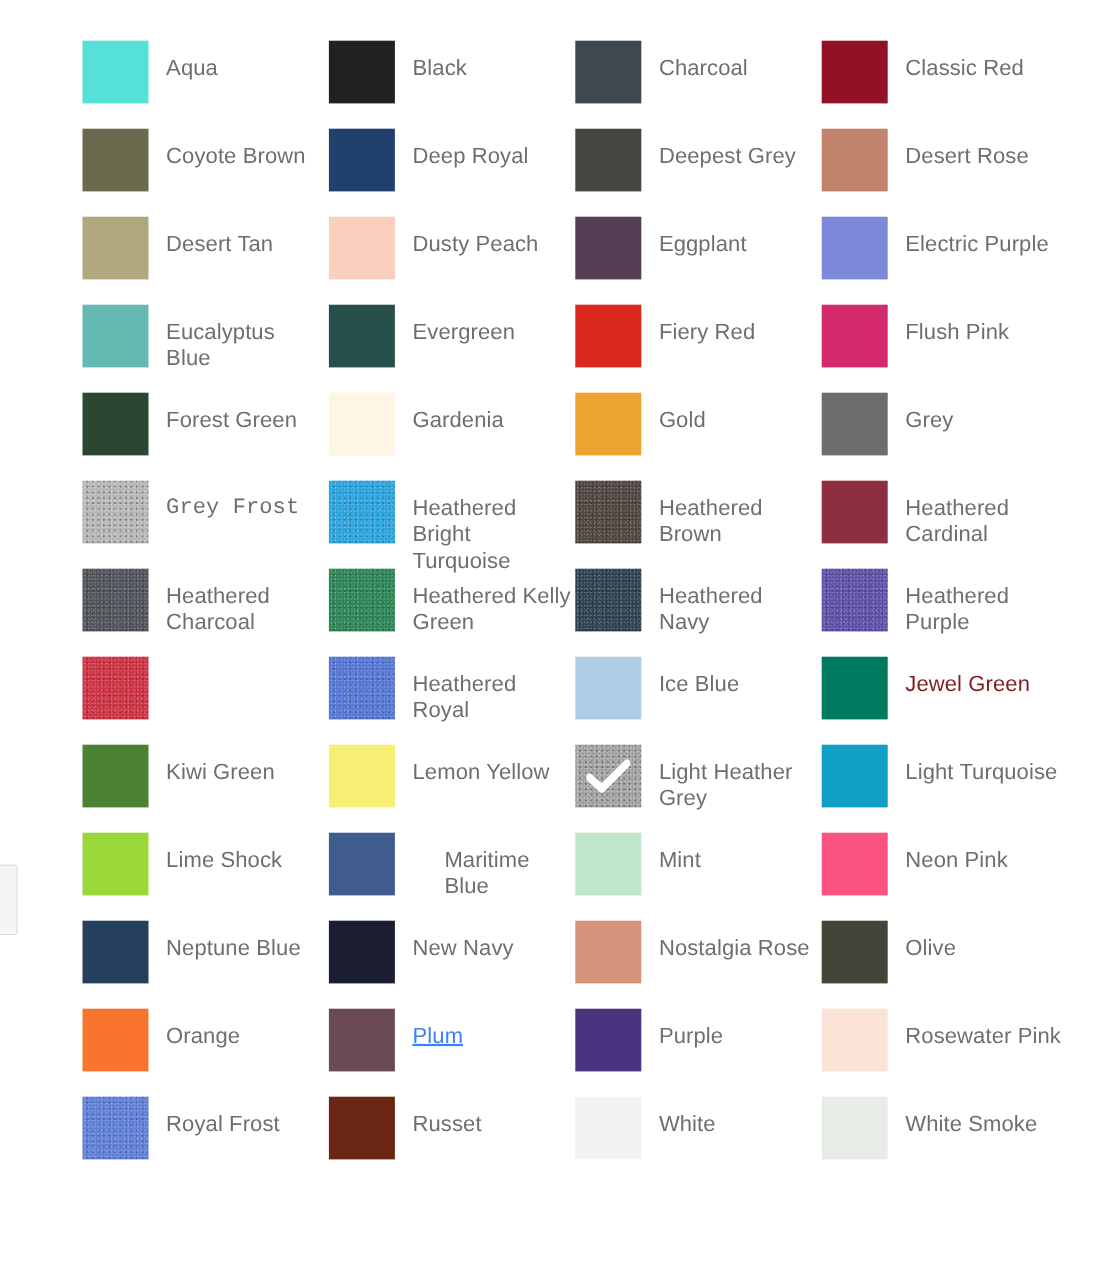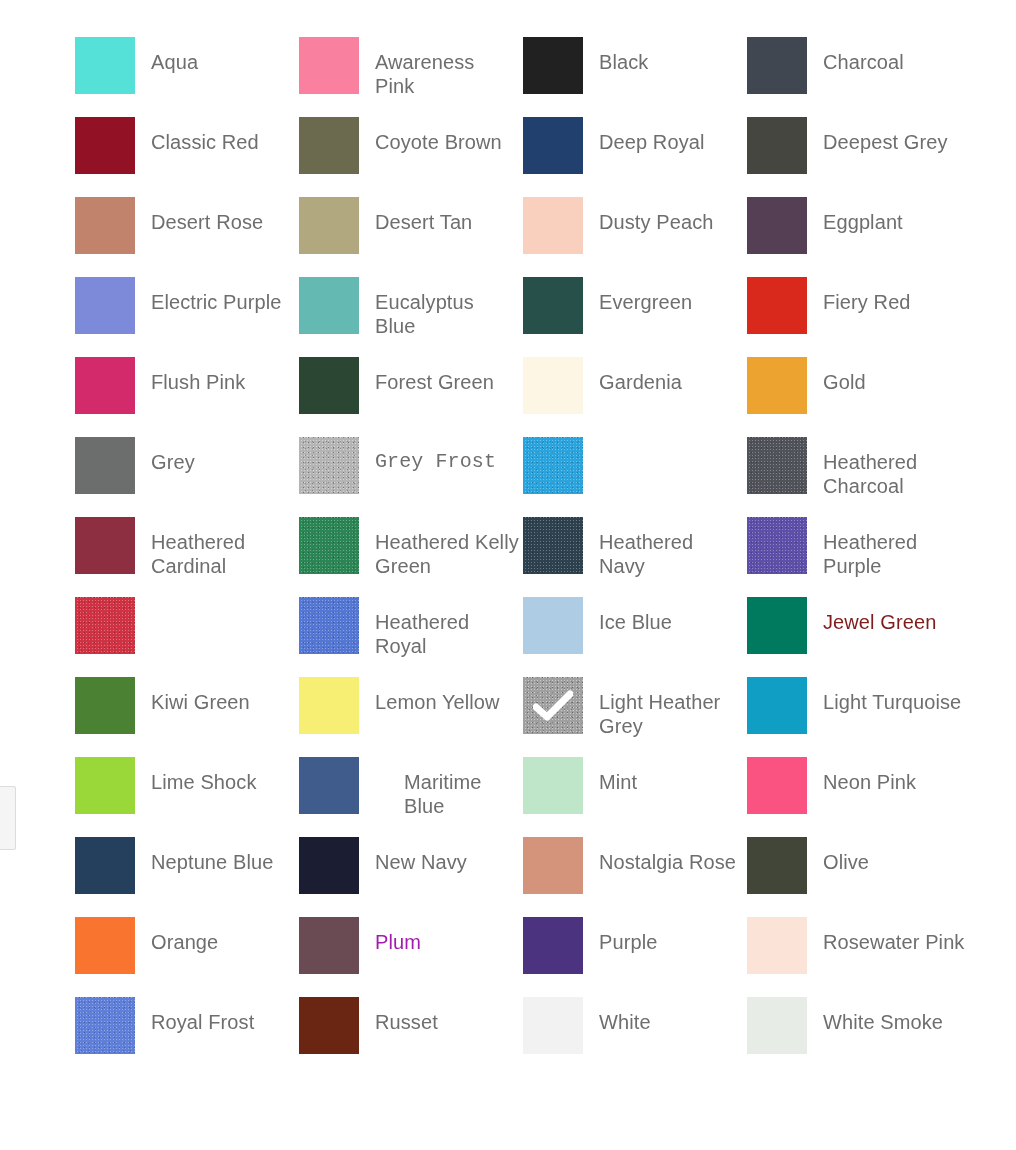--- a/index.html
+++ b/index.html
@@ -99,24 +99,20 @@
 <body style="background: rgb(255, 255, 255);">
 
 <div id="offscreen-panel"></div>
 
 <div id="swatch-grid">
     <div class="swatch-item">
       <div class="swatch-chip" style="background-color: rgb(85, 224, 216);"></div>
       <span class="swatch-label" style="color: rgb(110, 110, 110);">Aqua</span>
     </div>
     <div class="swatch-item">
-      <div class="swatch-chip" style="background-color: rgb(249, 129, 159);"></div>
-      <span class="swatch-label" style="color: rgb(110, 110, 110);">Awareness Pink</span>
-    </div>
-    <div class="swatch-item">
       <div class="swatch-chip" style="background-color: rgb(33, 33, 33);"></div>
       <span class="swatch-label" style="color: rgb(110, 110, 110);">Black</span>
     </div>
     <div class="swatch-item">
       <div class="swatch-chip" style="background-color: rgb(65, 71, 81);"></div>
       <span class="swatch-label" style="color: rgb(110, 110, 110);">Charcoal</span>
     </div>
     <div class="swatch-item">
       <div class="swatch-chip" style="background-color: rgb(147, 17, 36);"></div>
       <span class="swatch-label" style="color: rgb(110, 110, 110);">Classic Red</span>
@@ -184,28 +180,33 @@
     <div class="swatch-item">
       <div class="swatch-chip" style="background-color: rgb(107, 110, 109);"></div>
       <span class="swatch-label" style="color: rgb(110, 110, 110);">Grey</span>
     </div>
     <div class="swatch-item">
       <div class="swatch-chip heathered heathered-light" style="background-color: rgb(180, 180, 180);"></div>
       <span class="swatch-label" style="color: rgb(110, 110, 110); font-family: Liberation Mono, monospace;">Grey Frost</span>
     </div>
     <div class="swatch-item">
       <div class="swatch-chip heathered" style="background-color: rgb(43, 163, 221);"></div>
+      <span class="swatch-label" style="color: rgb(110, 110, 110);">Heathered Bright Turquoise</span>
+    </div>
+    <div class="swatch-item">
+      <div class="swatch-chip heathered" style="background-color: rgb(79, 68, 63);"></div>
+      <span class="swatch-label" style="color: rgb(110, 110, 110);">Heathered Brown</span>
+    </div>
+    <div class="swatch-item">
+      <div class="swatch-chip" style="background-color: rgb(142, 47, 65);"></div>
+      <span class="swatch-label" style="color: rgb(110, 110, 110);">Heathered Cardinal</span>
     </div>
     <div class="swatch-item">
       <div class="swatch-chip heathered" style="background-color: rgb(80, 83, 90);"></div>
       <span class="swatch-label" style="color: rgb(110, 110, 110);">Heathered Charcoal</span>
-    </div>
-    <div class="swatch-item">
-      <div class="swatch-chip" style="background-color: rgb(142, 47, 65);"></div>
-      <span class="swatch-label" style="color: rgb(110, 110, 110);">Heathered Cardinal</span>
     </div>
     <div class="swatch-item">
       <div class="swatch-chip heathered" style="background-color: rgb(44, 133, 84);"></div>
       <span class="swatch-label" style="color: rgb(110, 110, 110);">Heathered Kelly Green</span>
     </div>
     <div class="swatch-item">
       <div class="swatch-chip heathered" style="background-color: rgb(45, 65, 79);"></div>
       <span class="swatch-label" style="color: rgb(110, 110, 110);">Heathered Navy</span>
     </div>
     <div class="swatch-item">
@@ -280,21 +281,21 @@
     <div class="swatch-item">
       <div class="swatch-chip" style="background-color: rgb(65, 70, 57);"></div>
       <span class="swatch-label" style="color: rgb(110, 110, 110);">Olive</span>
     </div>
     <div class="swatch-item">
       <div class="swatch-chip" style="background-color: rgb(249, 117, 47);"></div>
       <span class="swatch-label" style="color: rgb(110, 110, 110);">Orange</span>
     </div>
     <div class="swatch-item">
       <div class="swatch-chip" style="background-color: rgb(106, 74, 83);"></div>
-      <span class="swatch-label" style="color: #a21caf;">Plum</span>
+      <span class="swatch-label" style="color: #3b82f6; text-decoration: underline;">Plum</span>
     </div>
     <div class="swatch-item">
       <div class="swatch-chip" style="background-color: rgb(76, 51, 128);"></div>
       <span class="swatch-label" style="color: rgb(110, 110, 110);">Purple</span>
     </div>
     <div class="swatch-item">
       <div class="swatch-chip" style="background-color: rgb(251, 228, 215);"></div>
       <span class="swatch-label" style="color: rgb(110, 110, 110);">Rosewater Pink</span>
     </div>
     <div class="swatch-item">

